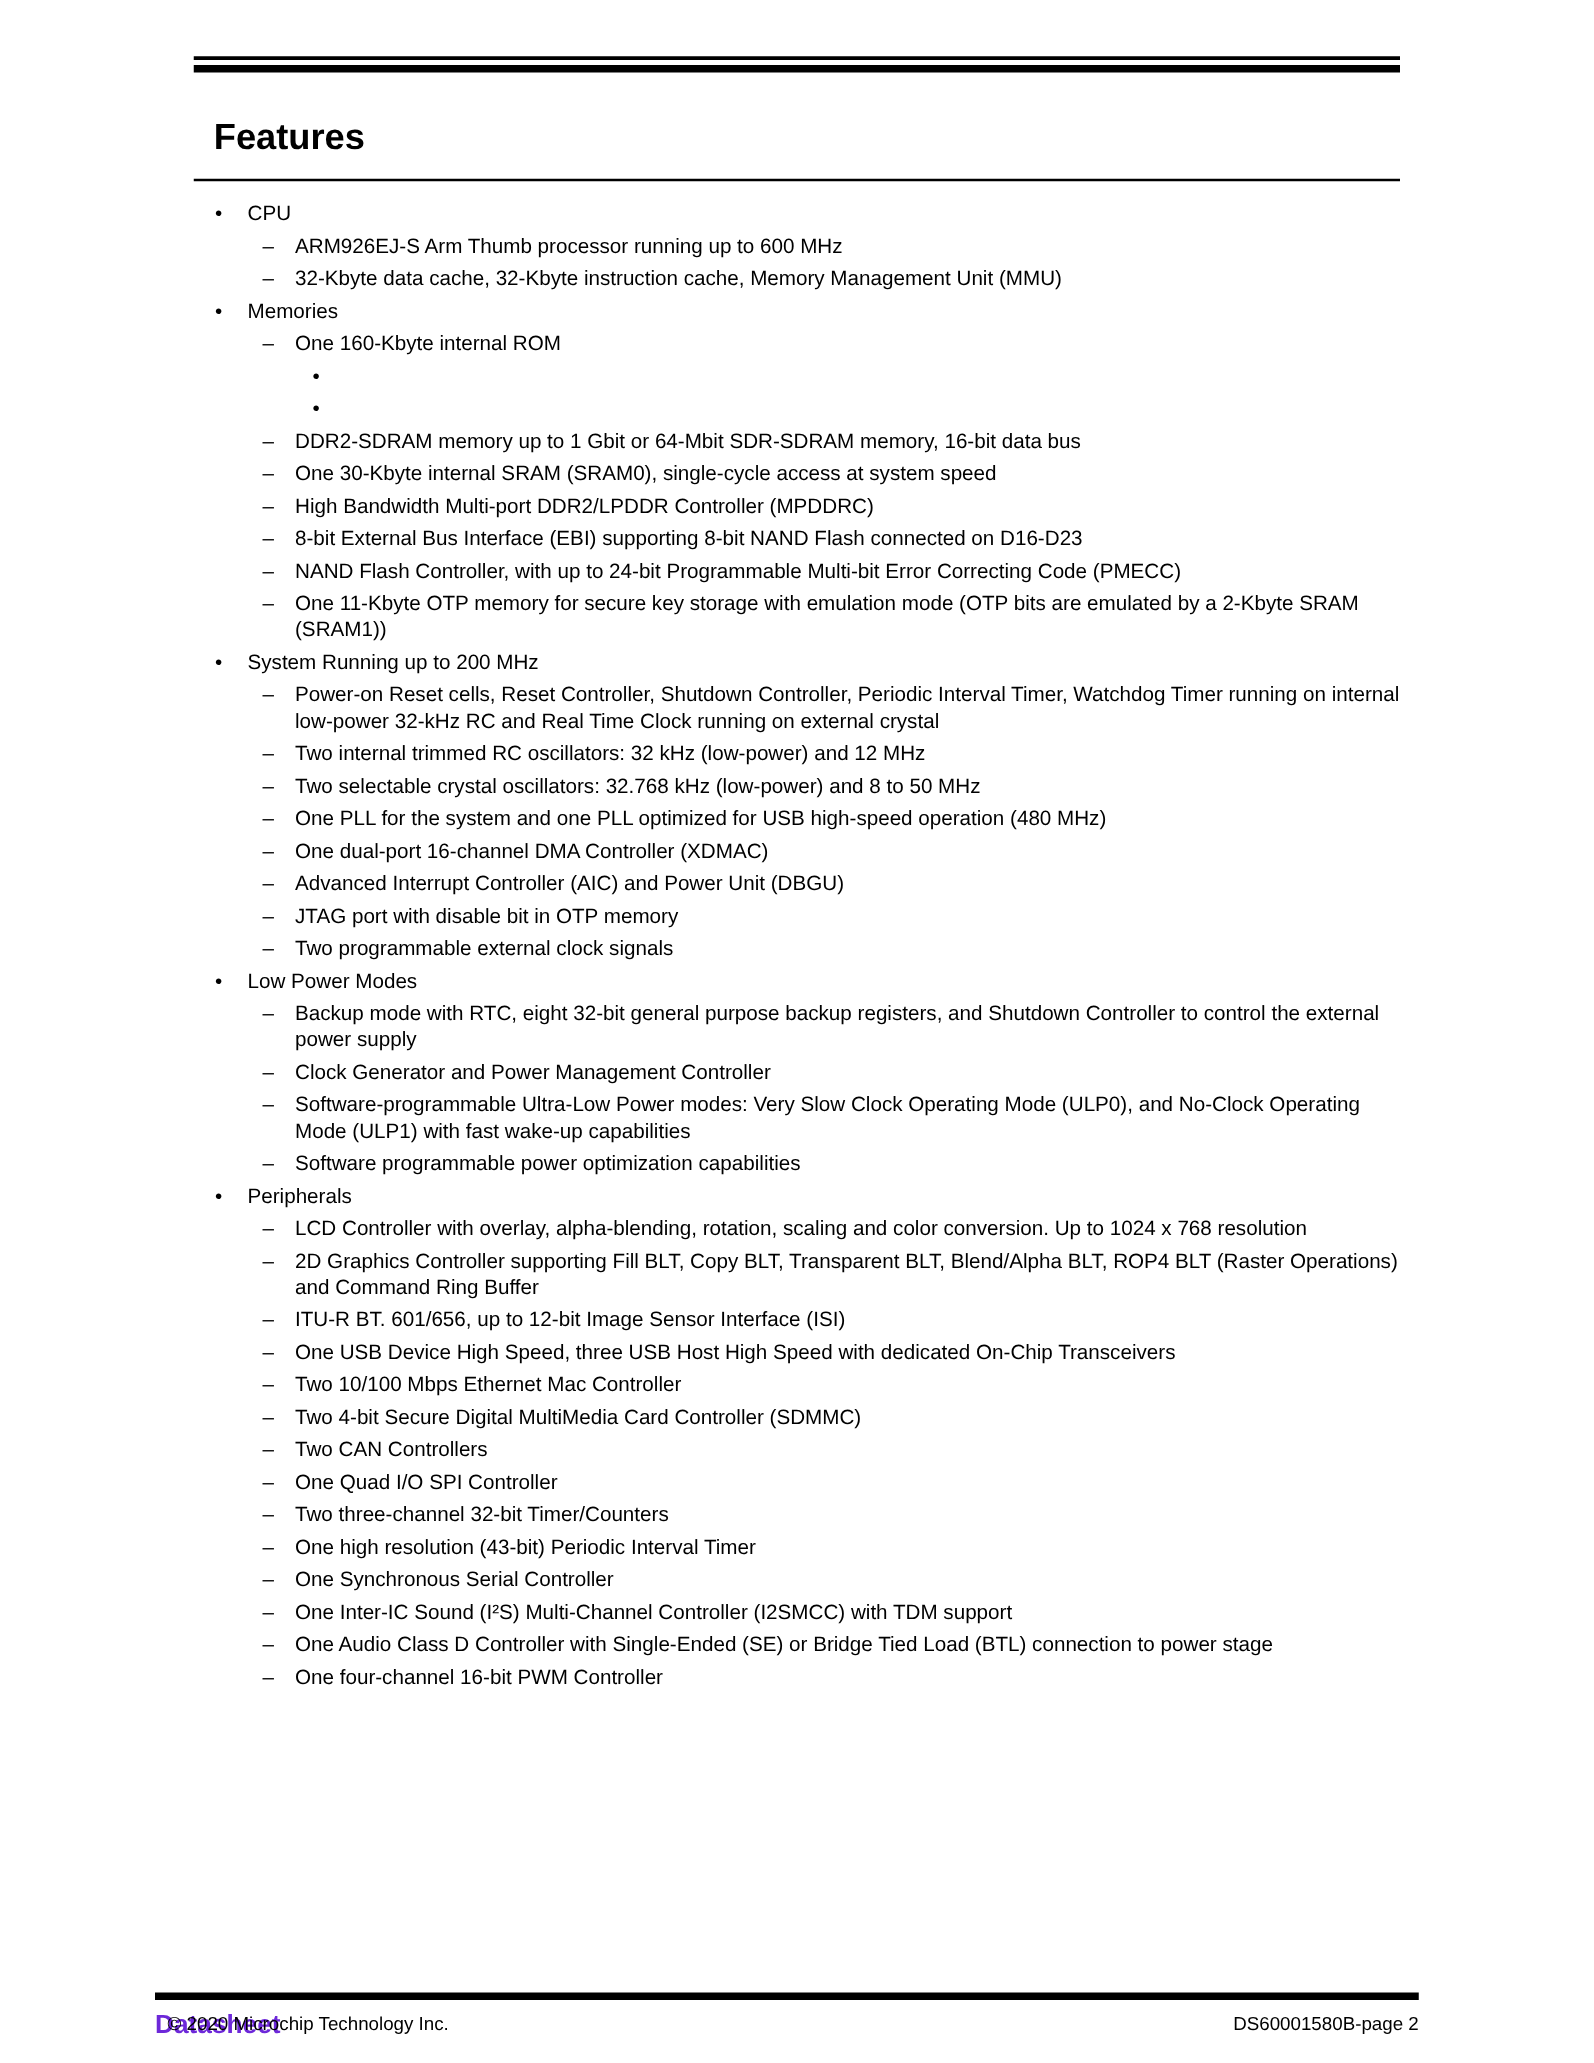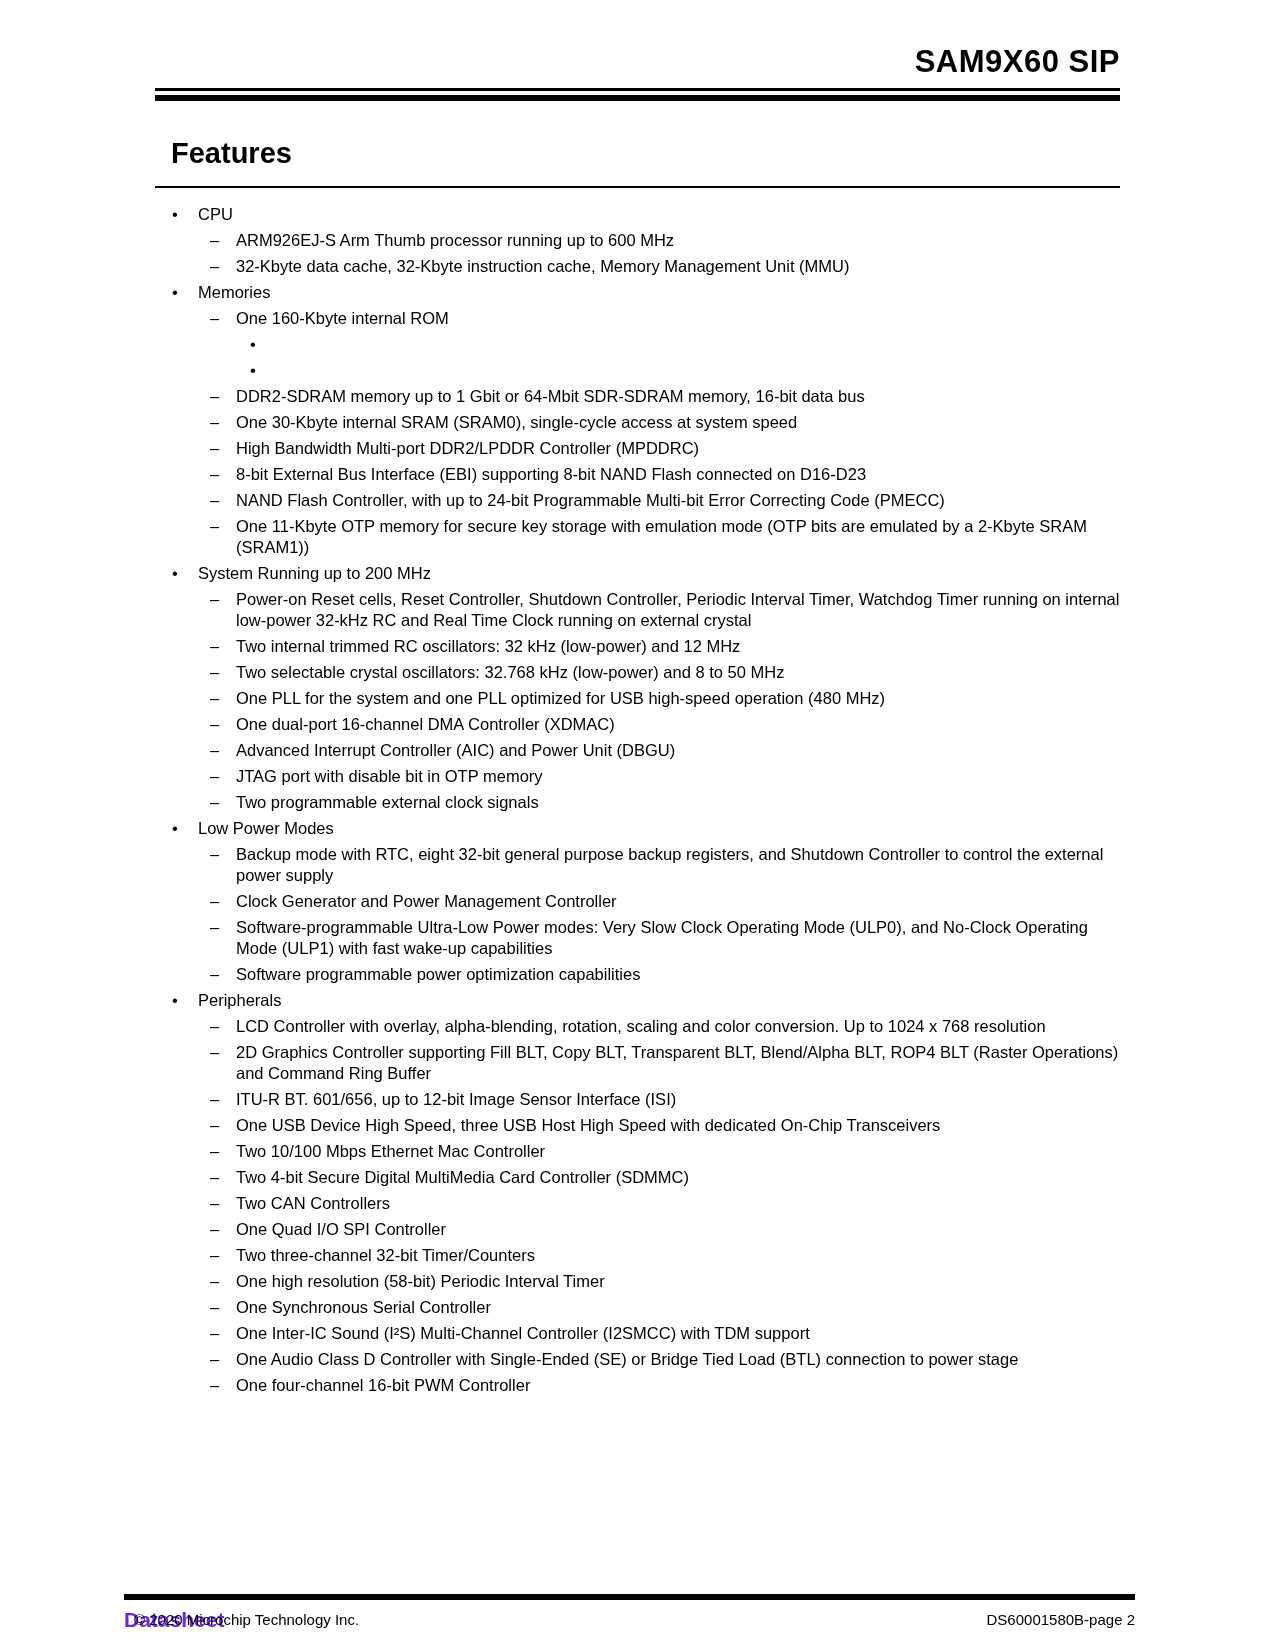--- a/index.html
+++ b/index.html
@@ -111,21 +111,20 @@
     right: 0;
     top: 3px;
   }
 </style>
 </head>
 <body>
 
 <div class="page">
 
   <header class="header">
-    <h1 class="doc-title">SAM9X60 SIP</h1>
     <div class="rule rule-header-thin"></div>
     <div class="rule rule-header-thick"></div>
   </header>
 
   <main class="content">
     <h2 class="section-title">Features</h2>
     <div class="rule rule-section"></div>
     <ul class="features">
         <li class="item lvl1">
     <span class="marker">•</span>
@@ -268,21 +267,21 @@
         <li class="item lvl2">
     <span class="marker">–</span>
     <span class="text">One Quad I/O SPI Controller</span>
   </li>
         <li class="item lvl2">
     <span class="marker">–</span>
     <span class="text">Two three-channel 32-bit Timer/Counters</span>
   </li>
         <li class="item lvl2">
     <span class="marker">–</span>
-    <span class="text">One high resolution (58-bit) Periodic Interval Timer</span>
+    <span class="text">One high resolution (43-bit) Periodic Interval Timer</span>
   </li>
         <li class="item lvl2">
     <span class="marker">–</span>
     <span class="text">One Synchronous Serial Controller</span>
   </li>
         <li class="item lvl2">
     <span class="marker">–</span>
     <span class="text">One Inter-IC Sound (I²S) Multi-Channel Controller (I2SMCC) with TDM support</span>
   </li>
         <li class="item lvl2">

